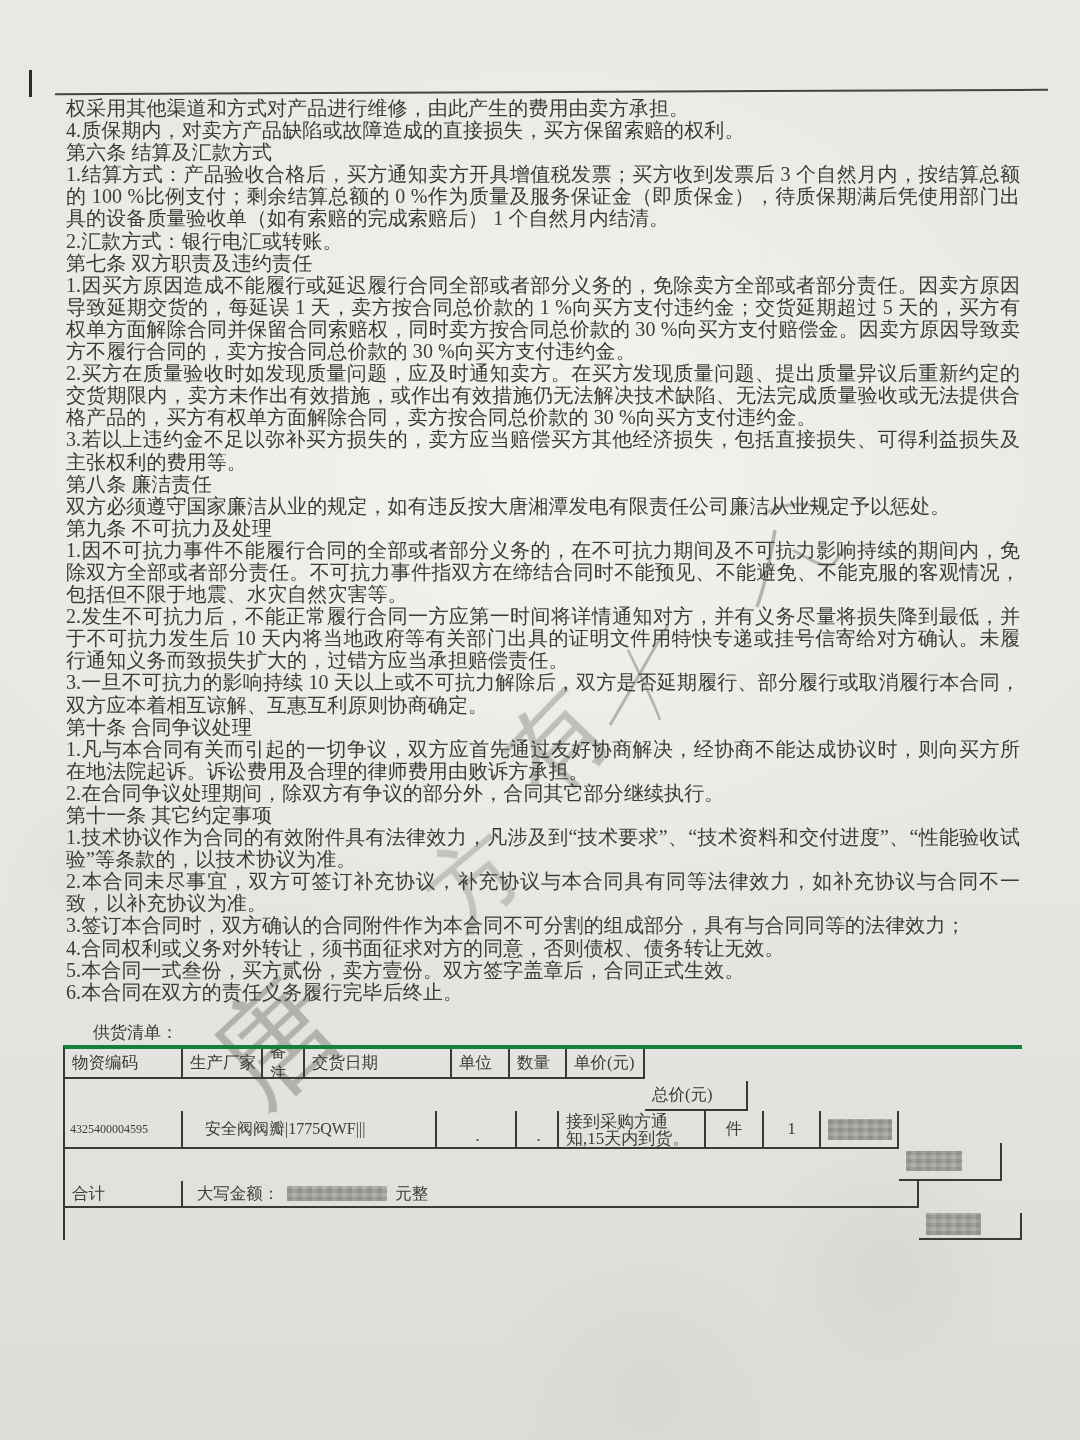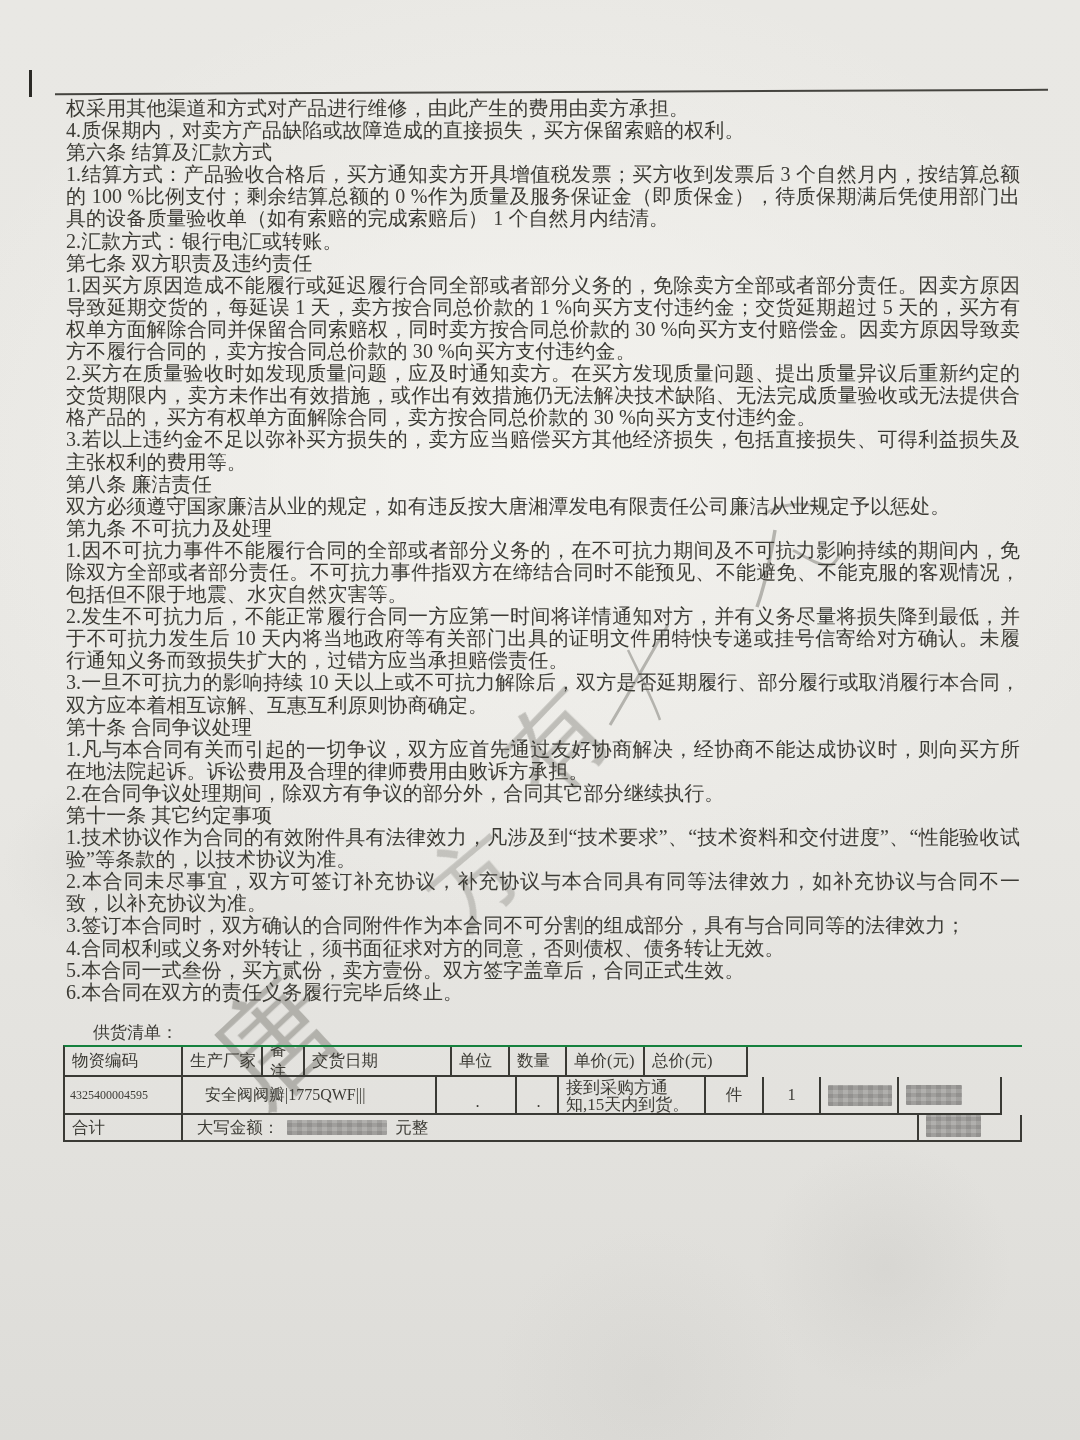--- a/index.html
+++ b/index.html
@@ -21,29 +21,29 @@
   .hdr-rule{position:absolute;left:55px;top:91px;width:993px;height:2px;background:#45443f;transform:rotate(-0.25deg);}
   .left-tick{position:absolute;left:29px;top:70px;width:3px;height:27px;background:#2b2a26;}
 
   .doc-body{position:absolute;left:66px;top:97px;width:954px;
     font-size:20px;line-height:22.1px;text-align:justify;letter-spacing:.1px;}
   .doc-body p{margin:0;}
 
   .supply-label{position:absolute;left:93px;top:1021px;font-size:17px;}
 
   
-  .goods-table{position:absolute;left:63px;top:1045px;width:959px;border-top:2px solid #15803d;border-left:2px solid #3a3a35;box-sizing:border-box;font-size:16.5px;}
+  .goods-table{position:absolute;left:63px;top:1045px;width:959px;border-top:4px solid #15803d;border-left:2px solid #3a3a35;box-sizing:border-box;font-size:16.5px;}
   .trow{display:flex;}
   .tcell{box-sizing:border-box;border-right:2px solid #3a3a35;border-bottom:2px solid #3a3a35;
     padding:2px 4px 2px 7px;display:flex;align-items:center;overflow:hidden;}
   .hrow .tcell{height:30px;}
   .drow .tcell{height:38px;}
   .srow .tcell{height:27px;}
   .c1{width:118px;} .c2{width:254px;padding-left:22px;} .c3{width:80px;} .c4{width:42px;}
-  .c5{width:147px;} .c6{width:58px;} .c7{width:57px;} .c8{width:78px;} .c9{width:103px;}
+  .c5{width:147px;} .c6{width:58px;} .c7{width:57px;} .c8{width:78px;} .c9{width:103px;margin-top:32px;}
   .cmerge{width:738px;padding-left:14px;}
   .center{justify-content:center;padding-left:4px;}
   .small-line{font-size:17px;line-height:17px;align-items:flex-start;padding-top:2px;}
   .dot-cell{align-items:flex-end;justify-content:center;padding-bottom:1px;}
 
   .redact{background:
       repeating-linear-gradient(0deg,#b3b2b0 0 4px,#c6c5c3 4px 8px),
       repeating-linear-gradient(90deg,rgba(170,169,167,.55) 0 5px,rgba(205,204,202,.55) 5px 10px);
     background-blend-mode:multiply;filter:blur(.7px);border-radius:1px;}
   .redact.unit-price{width:64px;height:21px;}

